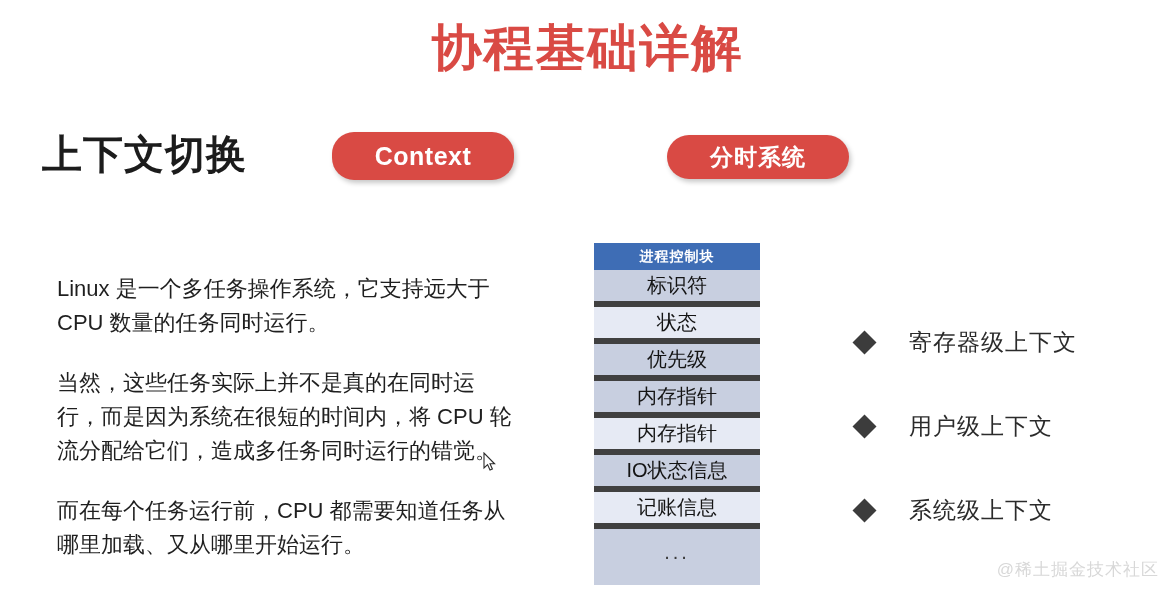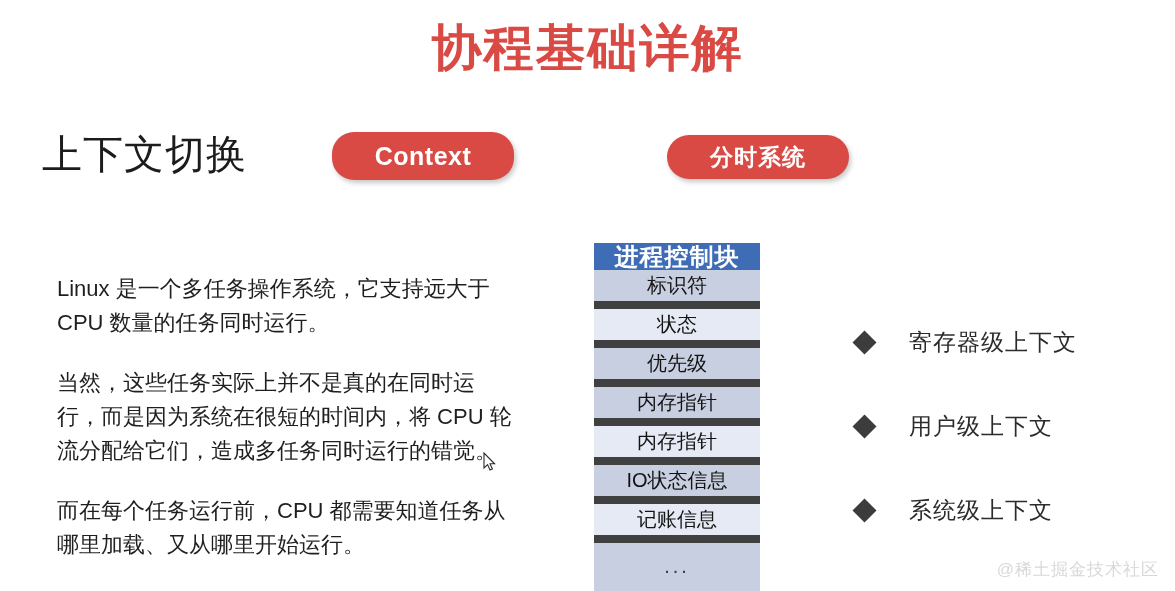--- a/index.html
+++ b/index.html
@@ -29,21 +29,21 @@
     letter-spacing: 2px;
     line-height: 1.2;
   }
 
   
   .section-heading {
     position: absolute;
     left: 42px;
     top: 127px;
     font-size: 40px;
-    font-weight: normal;
+    font-weight: bold;
     color: #1c1c1c;
     letter-spacing: 1px;
   }
 
   
   .pill {
     position: absolute;
     display: flex;
     align-items: center;
     justify-content: center;
@@ -90,34 +90,34 @@
   
   .pcb-table {
     position: absolute;
     left: 594px;
     top: 243px;
     width: 166px;
   }
   .pcb-header {
     background: #3e6db5;
     color: #ffffff;
-    font-size: 24px;
+    font-size: 14px;
     font-weight: bold;
     text-align: center;
     height: 27px;
     line-height: 27px;
     letter-spacing: 1px;
   }
   .pcb-row {
     height: 31px;
     line-height: 31px;
     text-align: center;
     font-size: 20px;
     color: #141414;
-    border-bottom: 8px solid #404040;
+    border-bottom: 6px solid #404040;
   }
   .pcb-row.shade-dark { background: #c8cfe0; }
   .pcb-row.shade-light { background: #e6eaf4; }
   .pcb-row.last-row {
     height: 56px;
     line-height: 46px;
     border-bottom: none;
     letter-spacing: 3px;
     color: #3b3b3b;
   }

